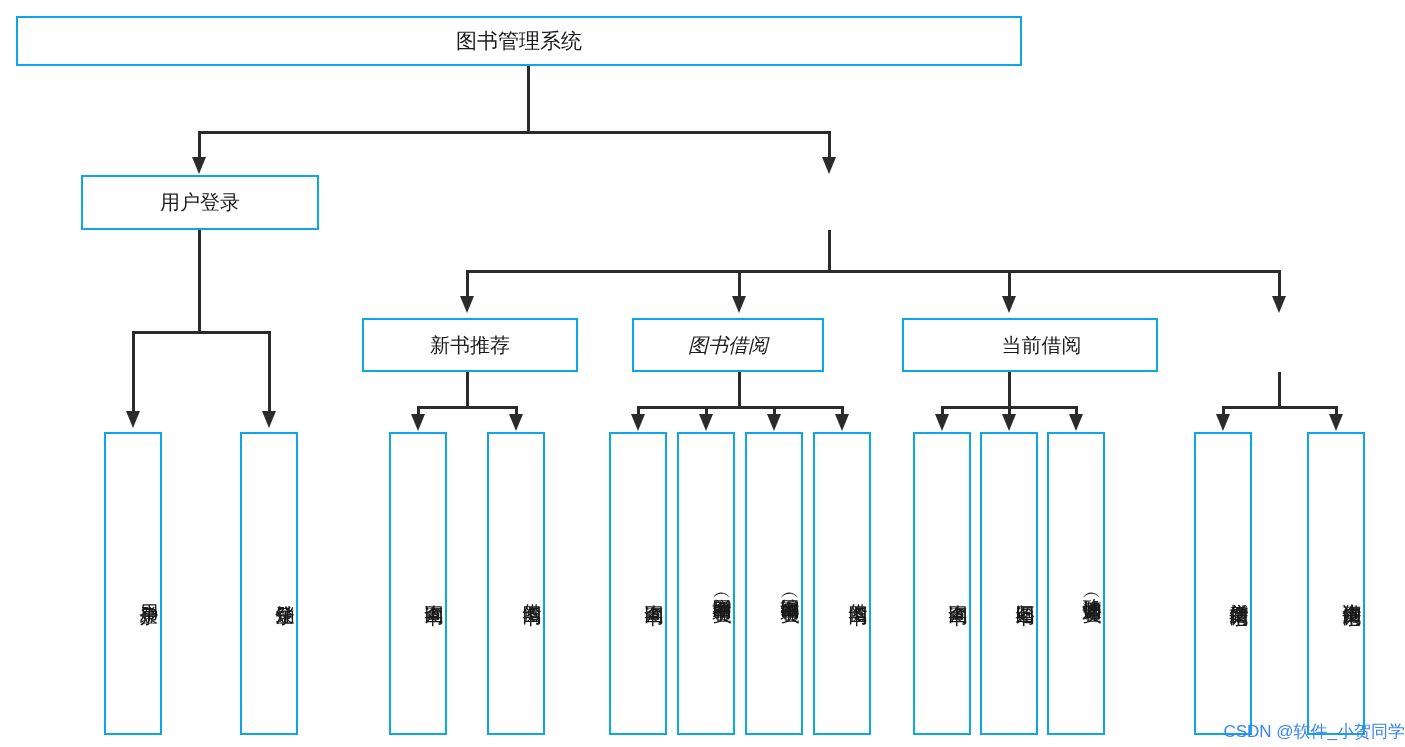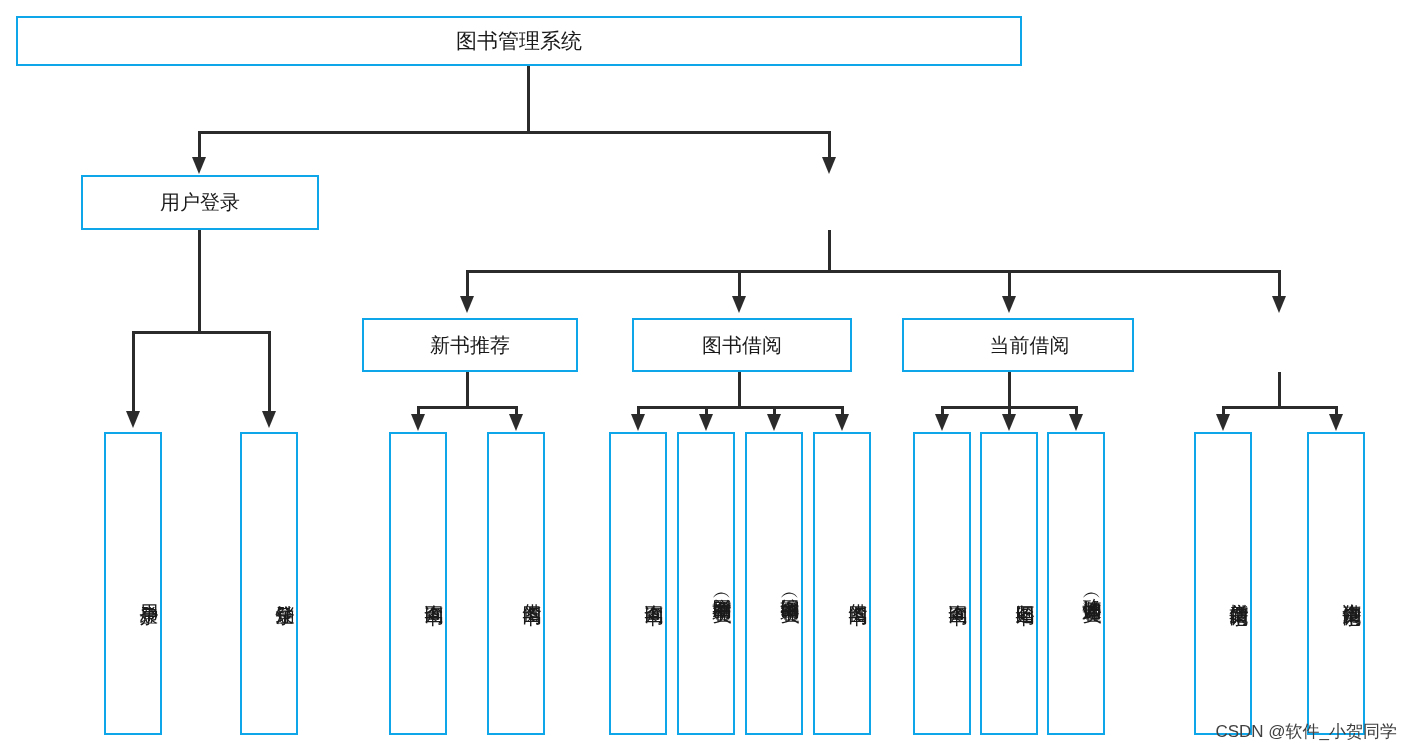--- a/index.html
+++ b/index.html
@@ -67,24 +67,24 @@
     position: absolute;
     width: 0;
     height: 0;
     border-left: 7px solid transparent;
     border-right: 7px solid transparent;
     border-top: 17px solid #2b2b2b;
   }
   
   #watermark {
     position: absolute;
-    right: 8px;
+    right: 0;
     bottom: 4px;
     font-size: 17px;
-    color: #404040;
+    color: #3b82f6;
     white-space: nowrap;
     pointer-events: none;
   }
 </style>
 </head>
 <body>
 
 <div id="canvas">
 
   <div class="node root" style="left:16px; top:16px; width:1006px; height:50px;">
@@ -118,24 +118,24 @@
   <div class="vline" style="left:738px; top:270px; height:28px;"></div>
   <div class="arrow" style="left:732px; top:296px;"></div>
   <div class="vline" style="left:1008px; top:270px; height:28px;"></div>
   <div class="arrow" style="left:1002px; top:296px;"></div>
   <div class="vline" style="left:1278px; top:270px; height:28px;"></div>
   <div class="arrow" style="left:1272px; top:296px;"></div>
 
   <div class="node level2" style="left:362px; top:318px; width:216px; height:54px;">
     <span class="node-label">新书推荐</span>
   </div>
-  <div class="node level2" style="left:632px; top:318px; width:220px; height:54px;">
+  <div class="node level2" style="left:632px; top:318px; width:192px; height:54px;font-style:italic;">
     <span class="node-label">图书借阅</span>
   </div>
-  <div class="node level2" style="left:902px; top:318px; width:232px; height:54px;padding-left:23px;">
+  <div class="node level2" style="left:902px; top:318px; width:256px; height:54px;padding-left:23px;">
     <span class="node-label">当前借阅</span>
   </div>
 
   <div class="vline" style="left:466px; top:372px; height:37px;"></div>
   <div class="hline" style="left:417px; top:406px; width:98px;"></div>
   <div class="vline" style="left:417px; top:406px; height:10px;"></div>
   <div class="arrow" style="left:411px; top:414px;"></div>
   <div class="vline" style="left:515px; top:406px; height:10px;"></div>
   <div class="arrow" style="left:509px; top:414px;"></div>
 

